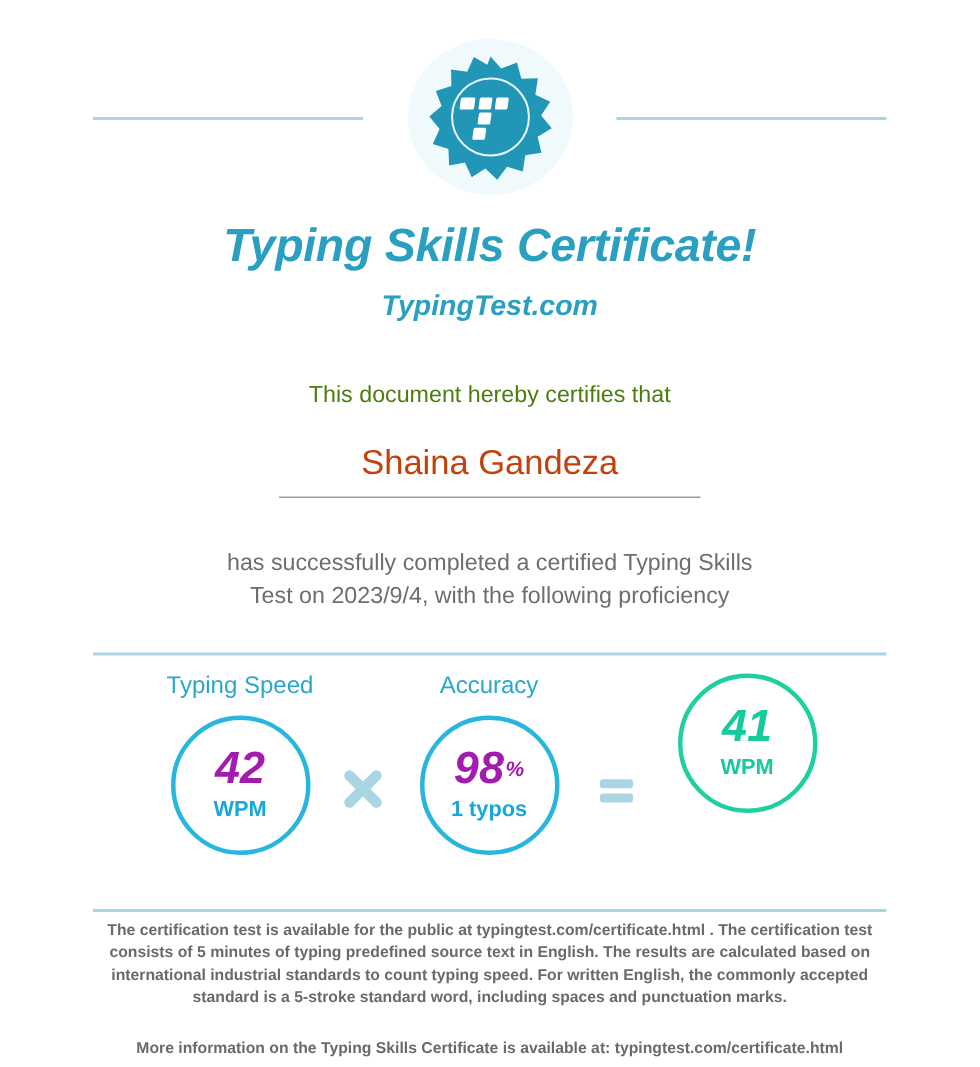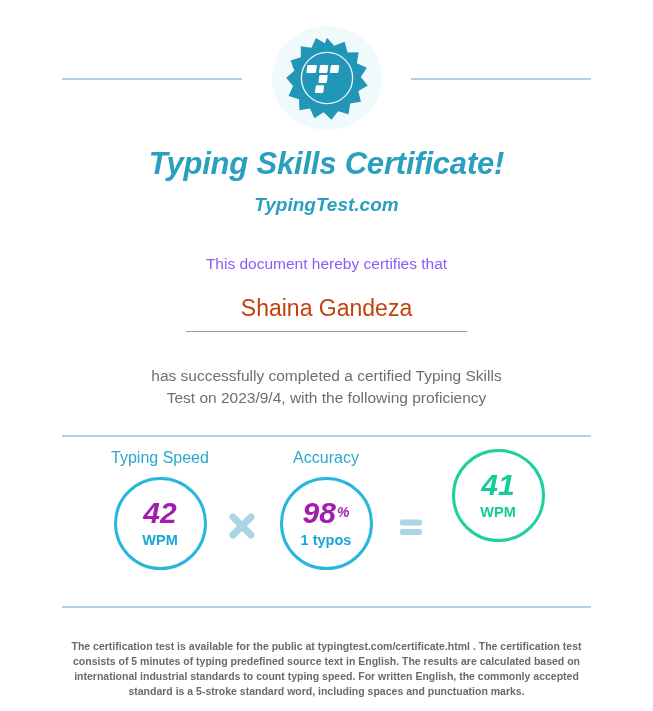--- a/index.html
+++ b/index.html
@@ -68,21 +68,21 @@
     font-weight: bold;
     font-style: italic;
     color: #2a9fc0;
     margin: 12px 0 0 0;
   }
 
   
   .certifies {
     text-align: center;
     font-size: 15.5px;
-    color: #8b5cf6;
+    color: #4d7c0f;
     margin-top: 39px;
   }
 
   
   .name-block {
     margin: 22px auto 0 auto;
     width: 281px;
   }
   .recipient-name {
     text-align: center;
@@ -190,21 +190,21 @@
     display: flex;
     align-items: center;
     justify-content: center;
   }
   .operator.op0 { left: 222px; }
   .operator.op1 { left: 391px; }
   .op-svg { display: block; }
 
   
   .footer {
-    margin-top: 31px;
+    margin-top: 5px;
     padding: 0 60px;
     text-align: center;
     font-size: 10.5px;
     font-weight: bold;
     color: #6a6a6a;
     line-height: 15px;
   }
   .footer-note {
     margin-top: 20px;
     text-align: center;

